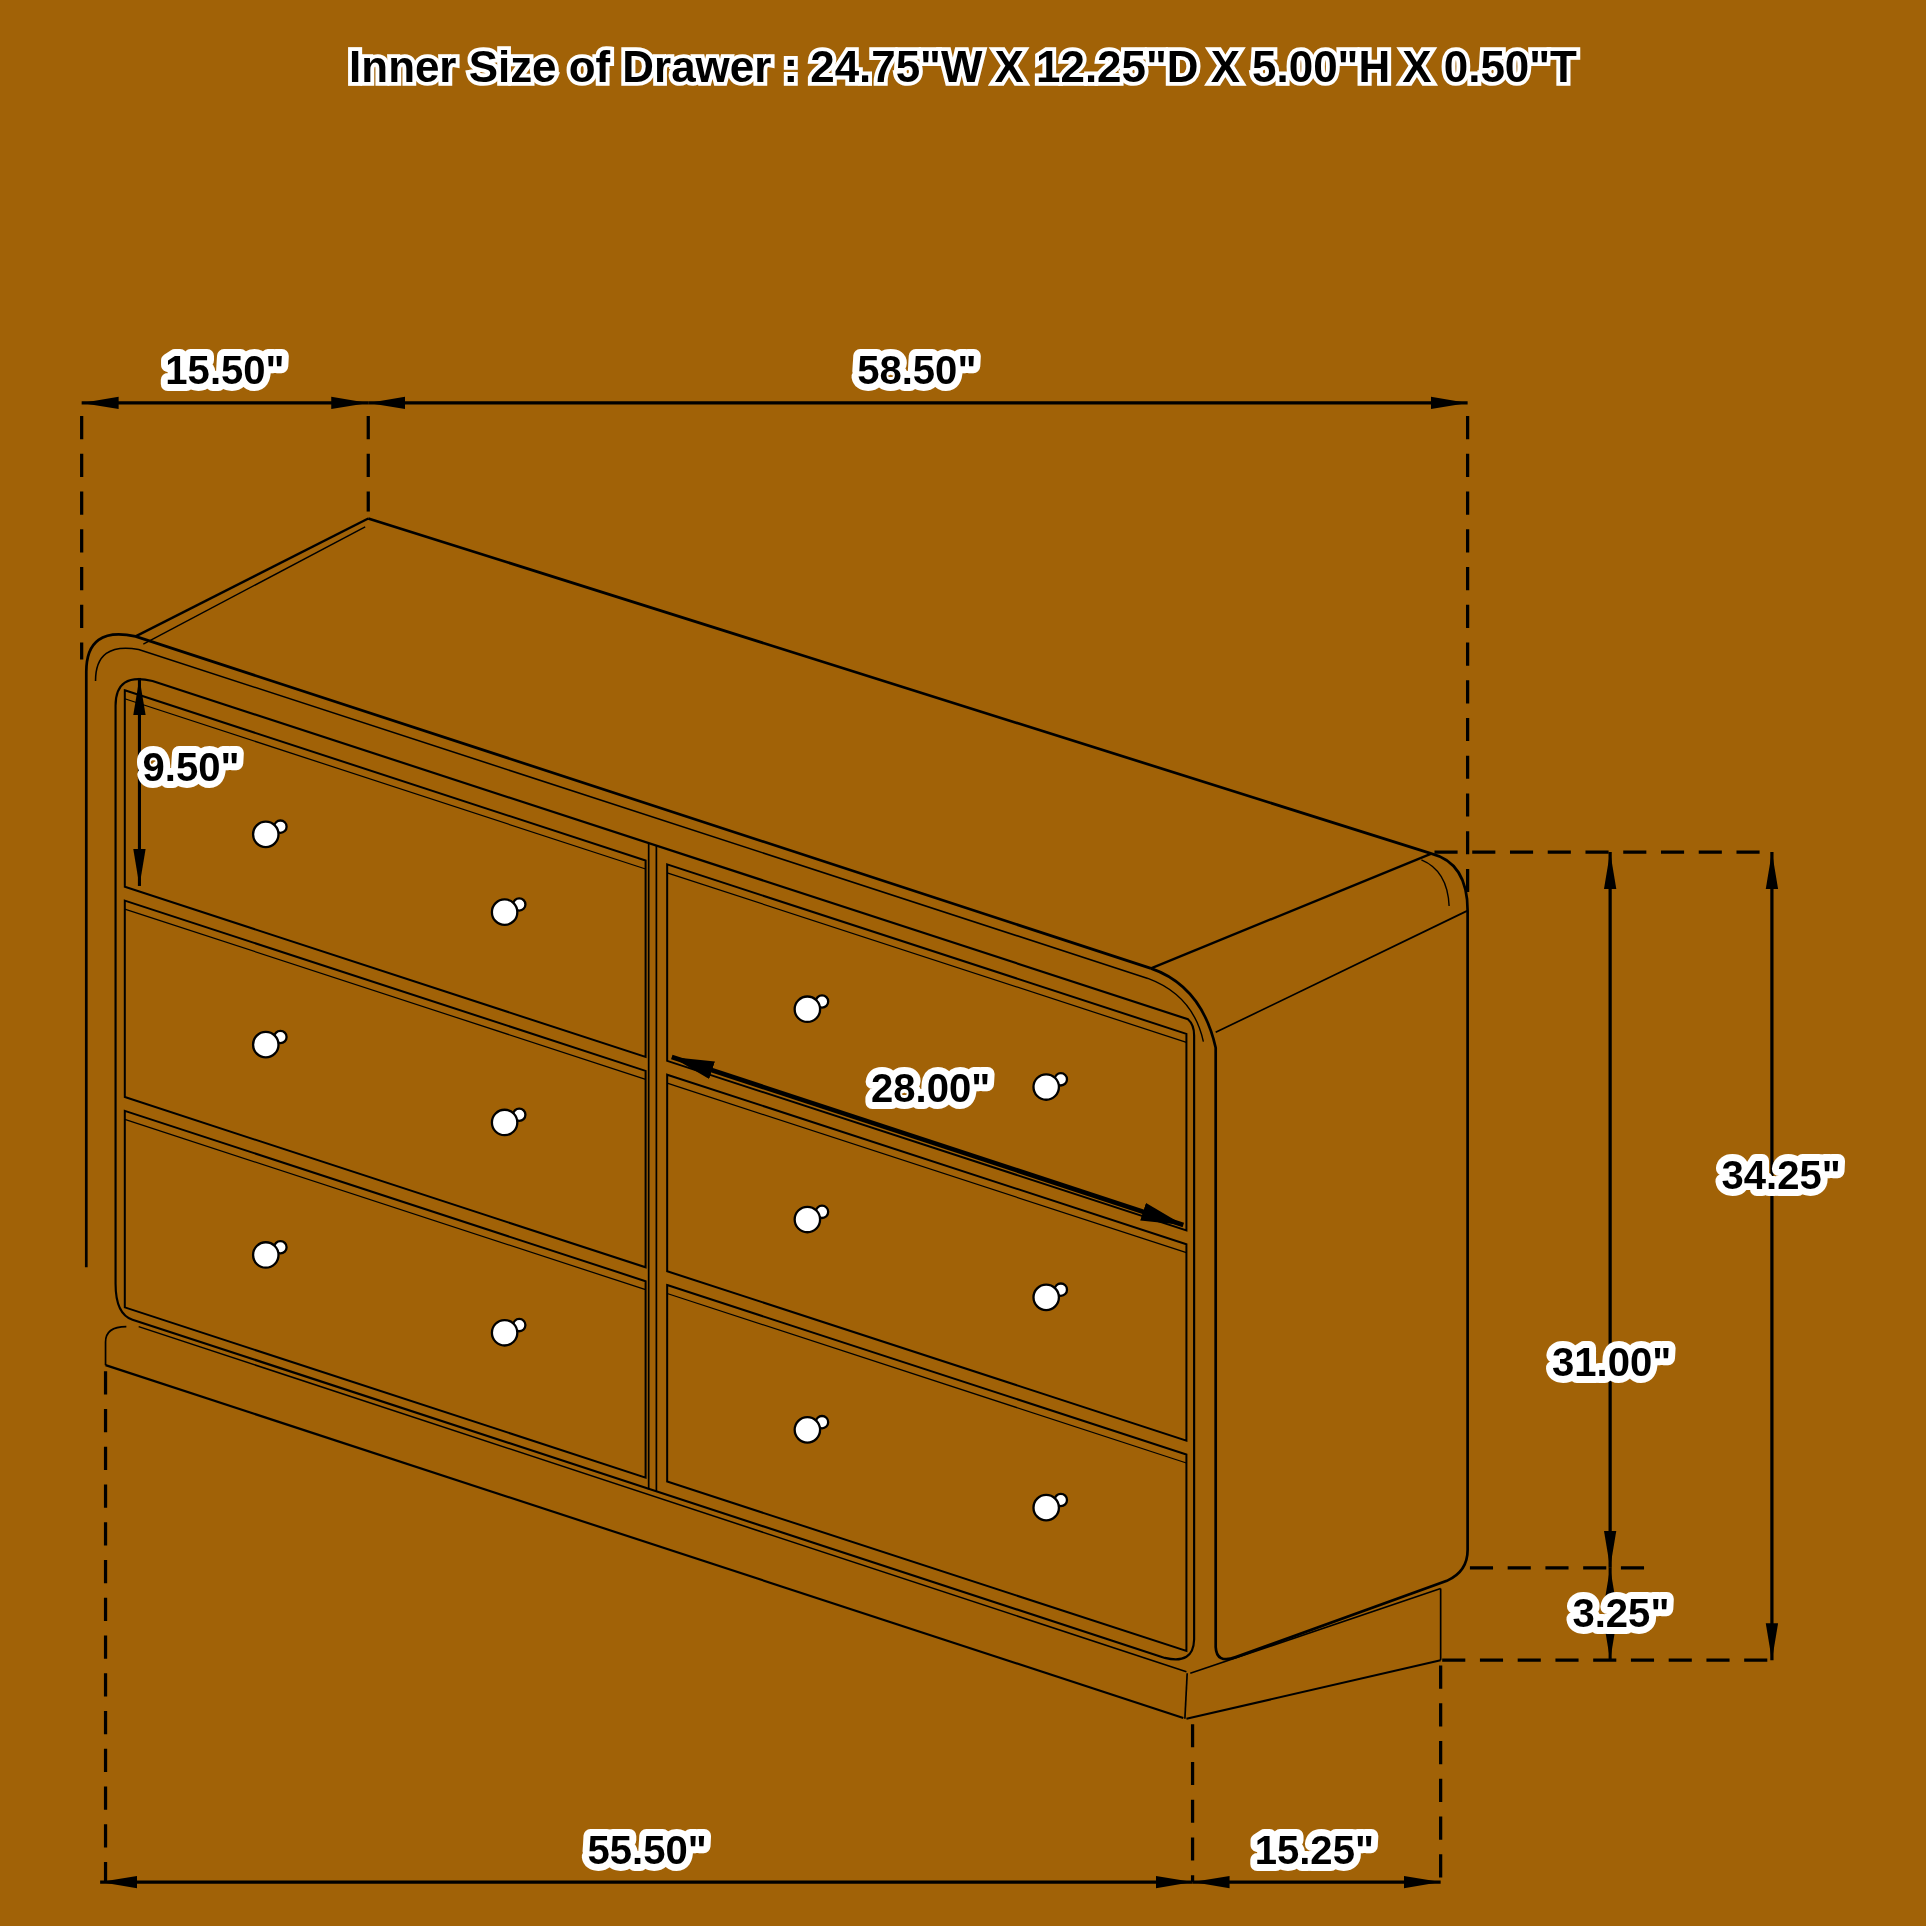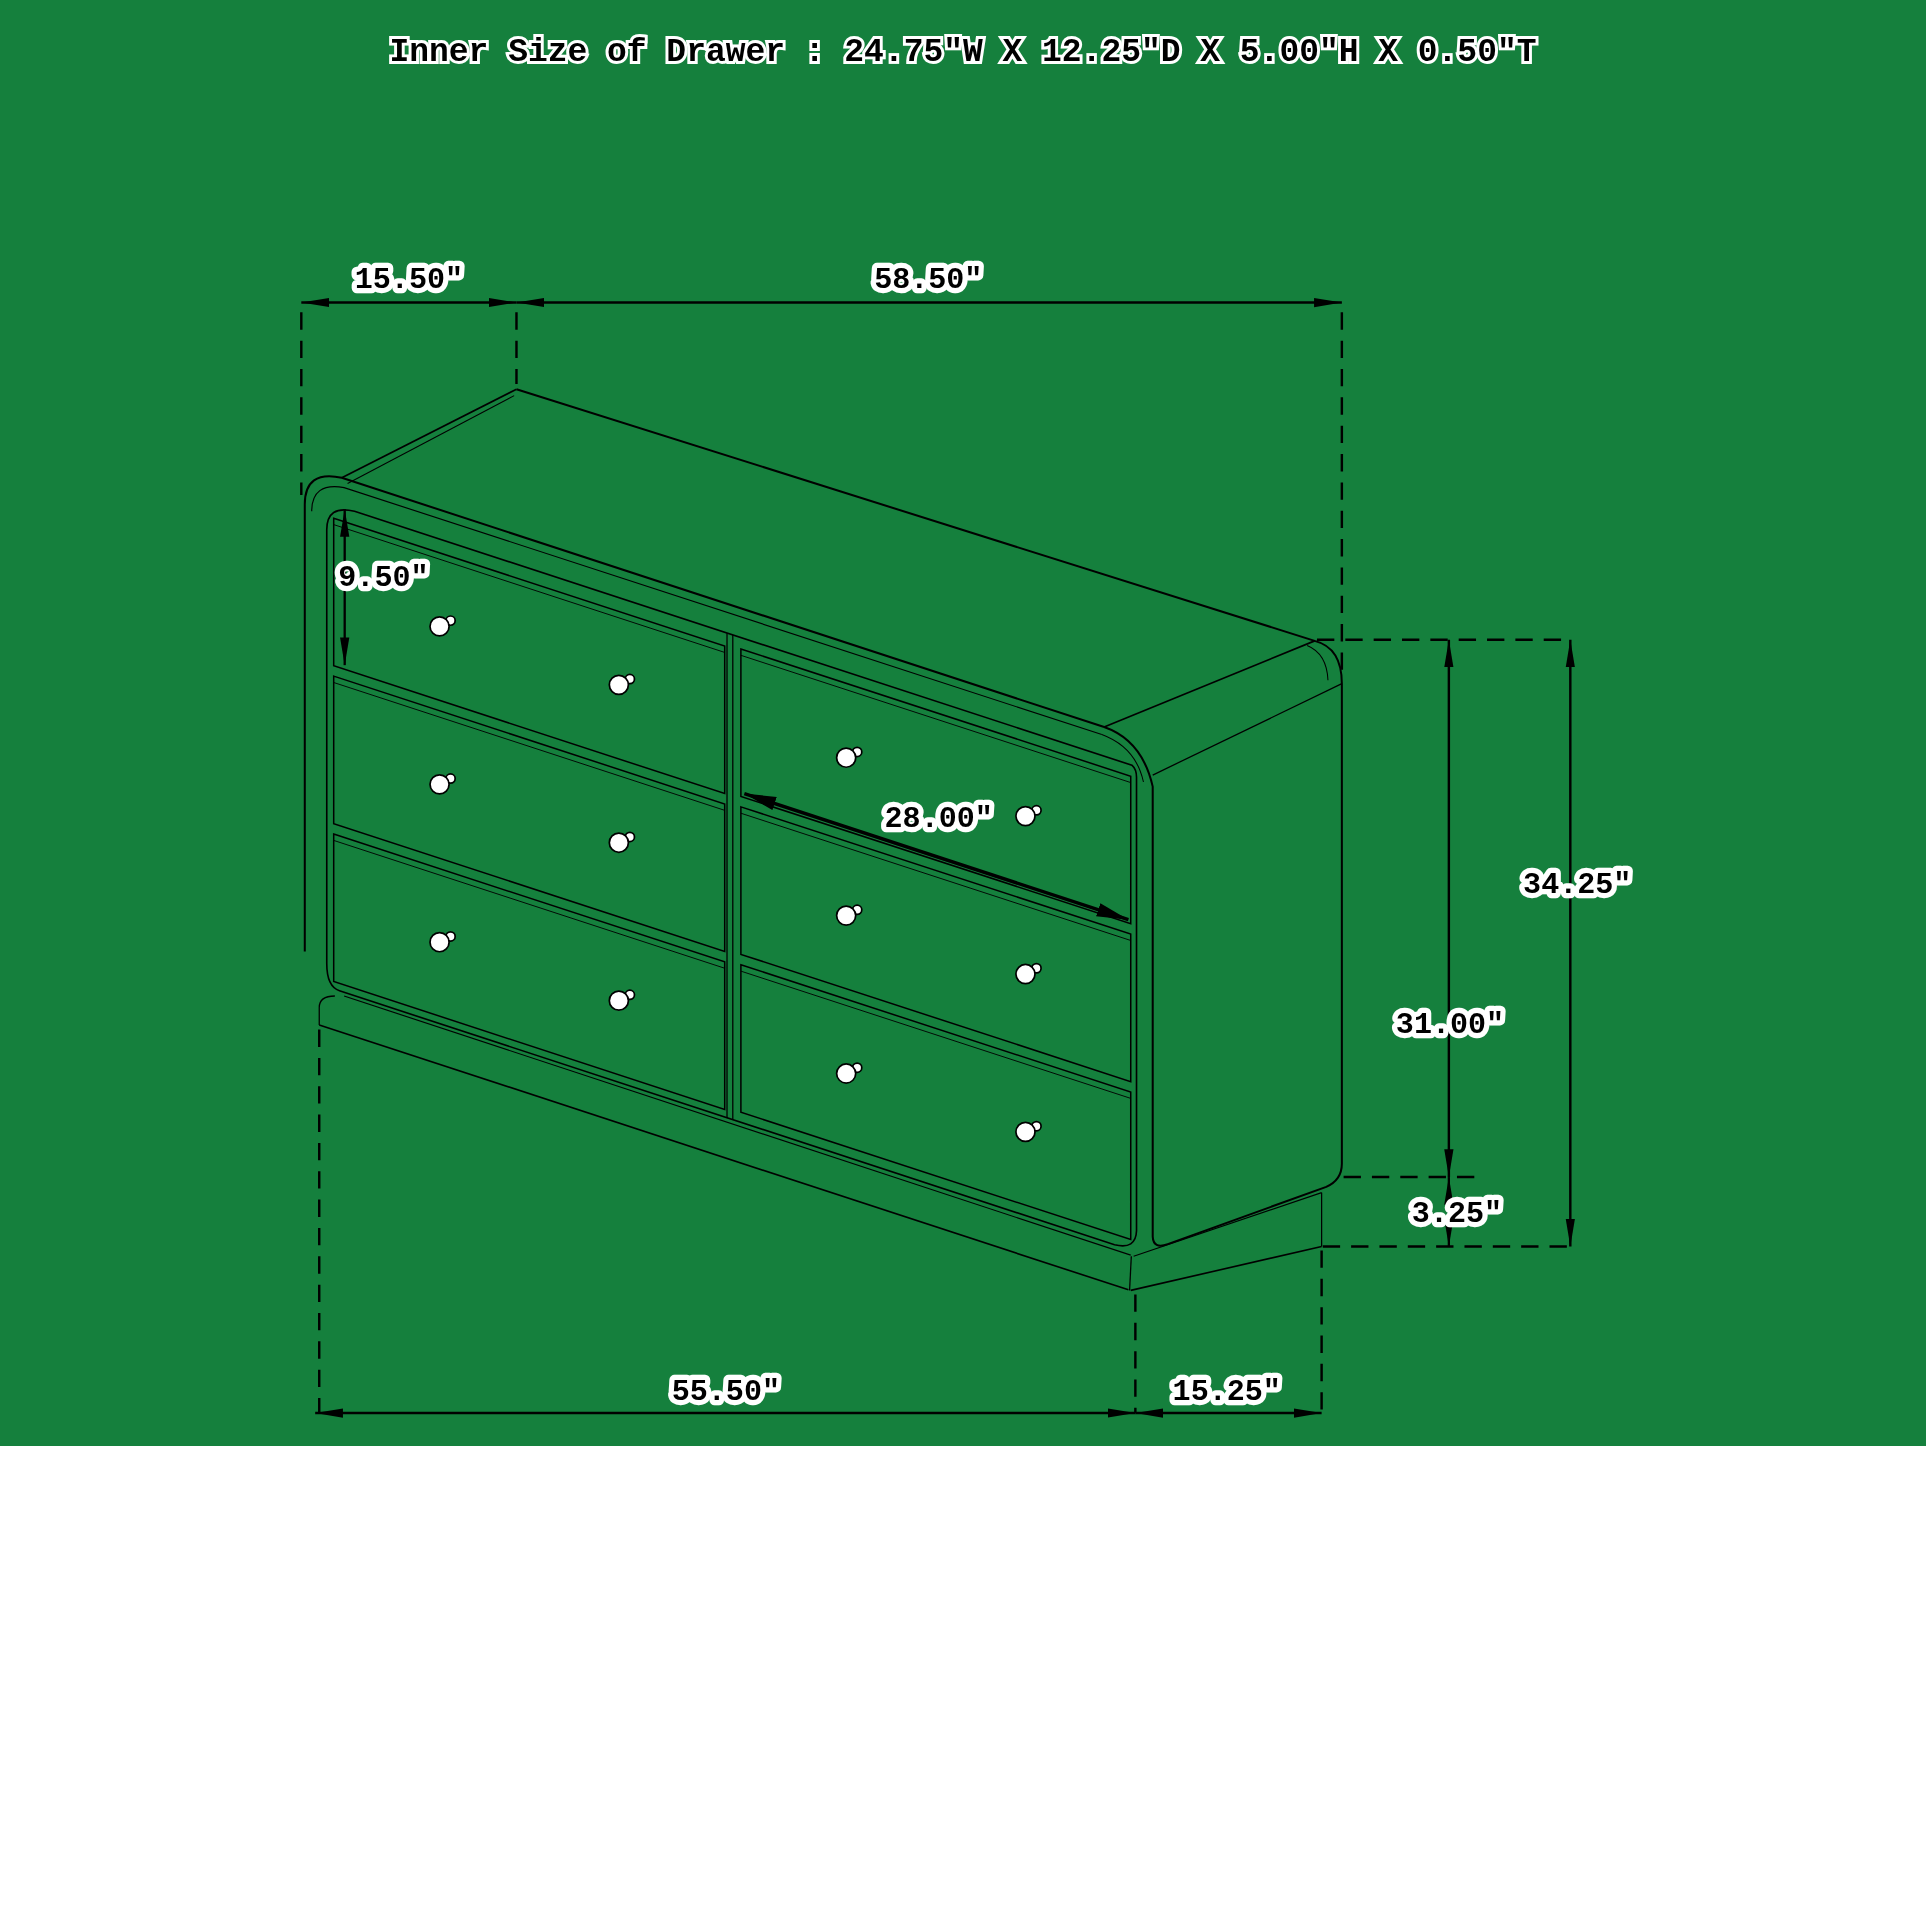--- a/index.html
+++ b/index.html
@@ -1,17 +1,17 @@
 <!DOCTYPE html>
 <html style="font-size:12.3px"><head>
 <meta charset="utf-8">
 <style>
   html,body{margin:0;padding:0;background:#ffffff;}
-  .canvas{position:relative;width:1926px;height:1446px;background:#15803d;overflow:hidden;
-          font-family:Liberation Mono, monospace;}
+  .canvas{position:relative;width:1926px;height:1926px;background:#a16207;overflow:hidden;
+          font-family:Liberation Sans, sans-serif;}
   svg{position:absolute;inset:0;display:block;}
   .art path, .art line, .art circle{stroke:#000000;fill:none;}
   .knob circle{fill:#ffffff;}
   .dim{stroke:#000000;fill:none;}
   .ext{stroke:#000000;fill:none;stroke-dasharray:30 19;}
   text.dimlabel{font-size:52px;font-weight:bold;fill:#000000;text-anchor:middle;
       paint-order:stroke;stroke:#ffffff;stroke-width:18px;stroke-linejoin:round;}
   text.pagetitle{font-size:57px;font-weight:bold;fill:#000000;text-anchor:middle;
       paint-order:stroke;stroke:#ffffff;stroke-width:10px;}
 </style>

